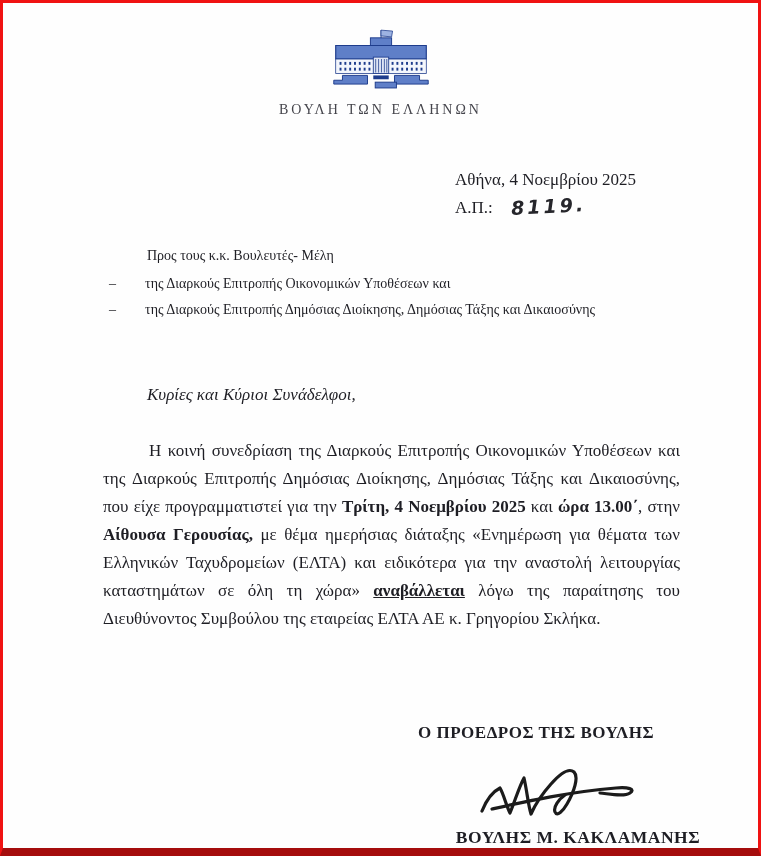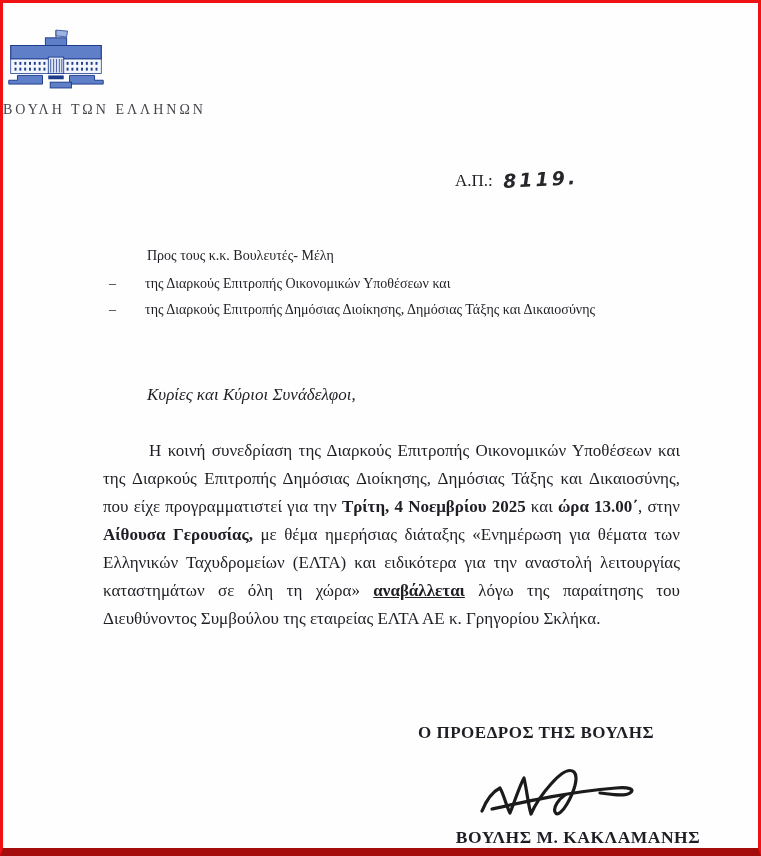--- a/index.html
+++ b/index.html
@@ -11,32 +11,32 @@
     border-top:3px solid #f01212;
     border-left:3px solid #f01212;
     border-right:3px solid #f01212;
     border-bottom:8px solid #a50d0d;
     font-family:"Liberation Serif", serif;
     color:#1e1e24;
     overflow:hidden;
   }
 
   
-  .letterhead { position:absolute; top:24px; left:0; right:0; }
+  .letterhead { position:absolute; top:24px; left:0; right:0; text-align:center; }
   .logo-wrap { display:inline-block; }
   .org-name {
     margin-top:5px;
     font-size:14px;
     letter-spacing:3px;
     color:#45454c;
   }
 
   
   .date-block { position:absolute; left:452px; top:163px; font-size:17px; line-height:27px; }
-  .proto-line { display:flex; align-items:baseline; }
+  .proto-line { display:flex; align-items:baseline;gap:8px; }
   .proto-num {
     display:inline-block;
     margin-left:10px;
     font-family:"DejaVu Sans", sans-serif;
     font-style:italic;
     font-weight:bold;
     font-size:19px;
     letter-spacing:3px;
     transform:rotate(-3deg);
     color:#26262b;
@@ -131,20 +131,21 @@
         <path d="M104,59 L104,55 L95,55 L95,50 L69,50 L69,59 Z" fill="#5f7fc8" stroke="#1e3c8c" stroke-width="1"></path>
 
         <rect x="47" y="50" width="16" height="4" fill="#1e3c8c"></rect>
         <rect x="49" y="57" width="22" height="6" fill="#5f7fc8" stroke="#1e3c8c" stroke-width="1"></rect>
       </svg>
     </div>
     <div class="org-name">ΒΟΥΛΗ ΤΩΝ ΕΛΛΗΝΩΝ</div>
   </div>
 
   <div class="date-block">
+    <div>Αθήνα, 4 Νοεμβρίου 2025</div>
     <div class="proto-line">
       <span>Α.Π.:</span>
       <span class="proto-num">8119.</span>
     </div>
   </div>
 
   <div class="recipients">
     <div class="to-line">Προς τους κ.κ. Βουλευτές- Μέλη</div>
     <div class="recip-item">
       <span class="dash">–</span>

